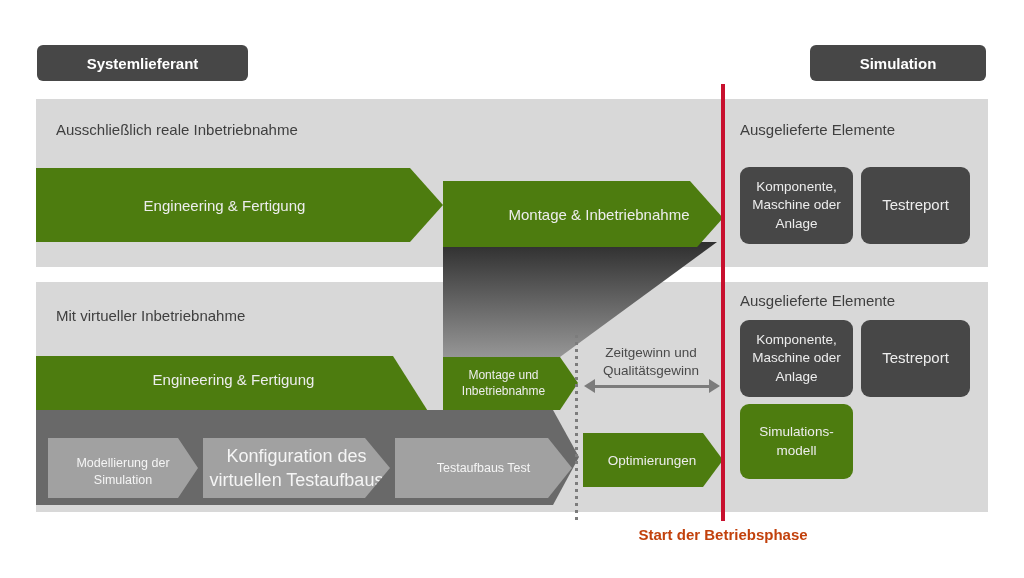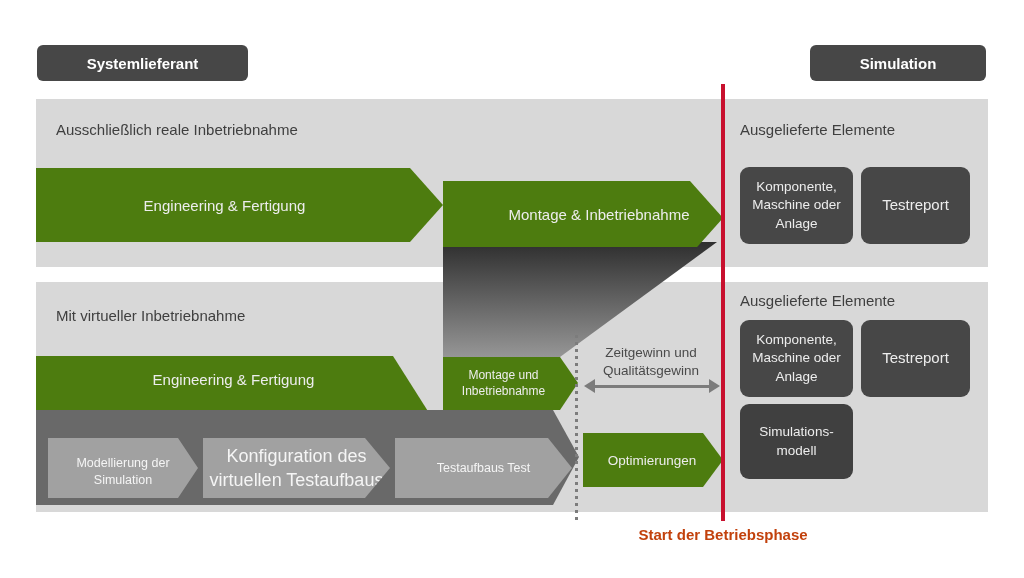--- a/index.html
+++ b/index.html
@@ -111,21 +111,21 @@
   <div class="abs" style="left:584px;top:379px;width:136px;height:14px;">
     <div class="abs hline" style="left:8px;top:6px;width:120px;"></div>
     <div class="abs tri" style="left:0;top:0;border-top:7px solid transparent;border-bottom:7px solid transparent;border-right:11px solid #7c7c7c;"></div>
     <div class="abs tri" style="right:0;top:0;border-top:7px solid transparent;border-bottom:7px solid transparent;border-left:11px solid #7c7c7c;"></div>
   </div>
 
   <div class="abs box prewrap" style="left:740px;top:320px;width:113px;height:77px;">Komponente,
 Maschine oder
 Anlage</div>
   <div class="abs box" style="left:861px;top:320px;width:109px;height:77px;font-size:15px;">Testreport</div>
-  <div class="abs box prewrap" style="left:740px;top:404px;width:113px;height:75px;background:#404040;">Simulations-
+  <div class="abs box prewrap" style="left:740px;top:404px;width:113px;height:75px;background:#4d7c0f;">Simulations-
 modell</div>
 
   <div class="abs dotted-line" style="left:575px;top:335px;height:187px;"></div>
 
   <div class="abs red-line" style="left:721px;top:84px;width:4px;height:437px;"></div>
 
   <div class="abs milestone" style="left:723px;top:526px;transform:translateX(-50%);">Start der Betriebsphase</div>
 
 </div>
 

